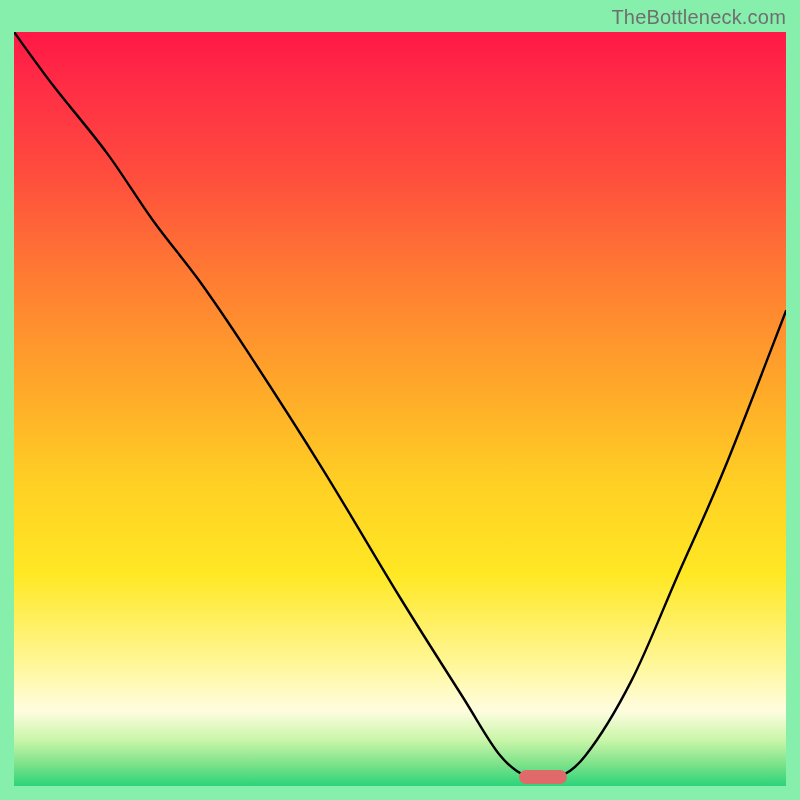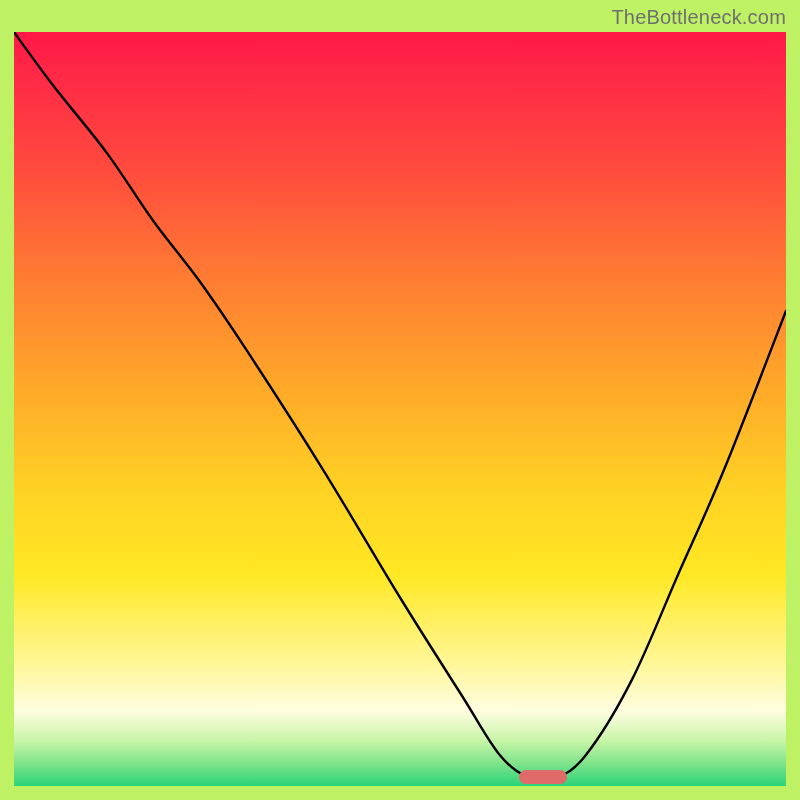--- a/index.html
+++ b/index.html
@@ -10,21 +10,21 @@
     height: 800px;
     overflow: hidden;
     font-family: Arial, Helvetica, sans-serif;
   }
   .frame {
     position: absolute;
     left: 0;
     top: 0;
     width: 800px;
     height: 800px;
-    background: #bef264;
+    background: #86efac;
   }
   .plot-area {
     position: absolute;
     left: 14px;
     top: 32px;
     width: 772px;
     height: 754px;
     
     background: linear-gradient(
       to bottom,

